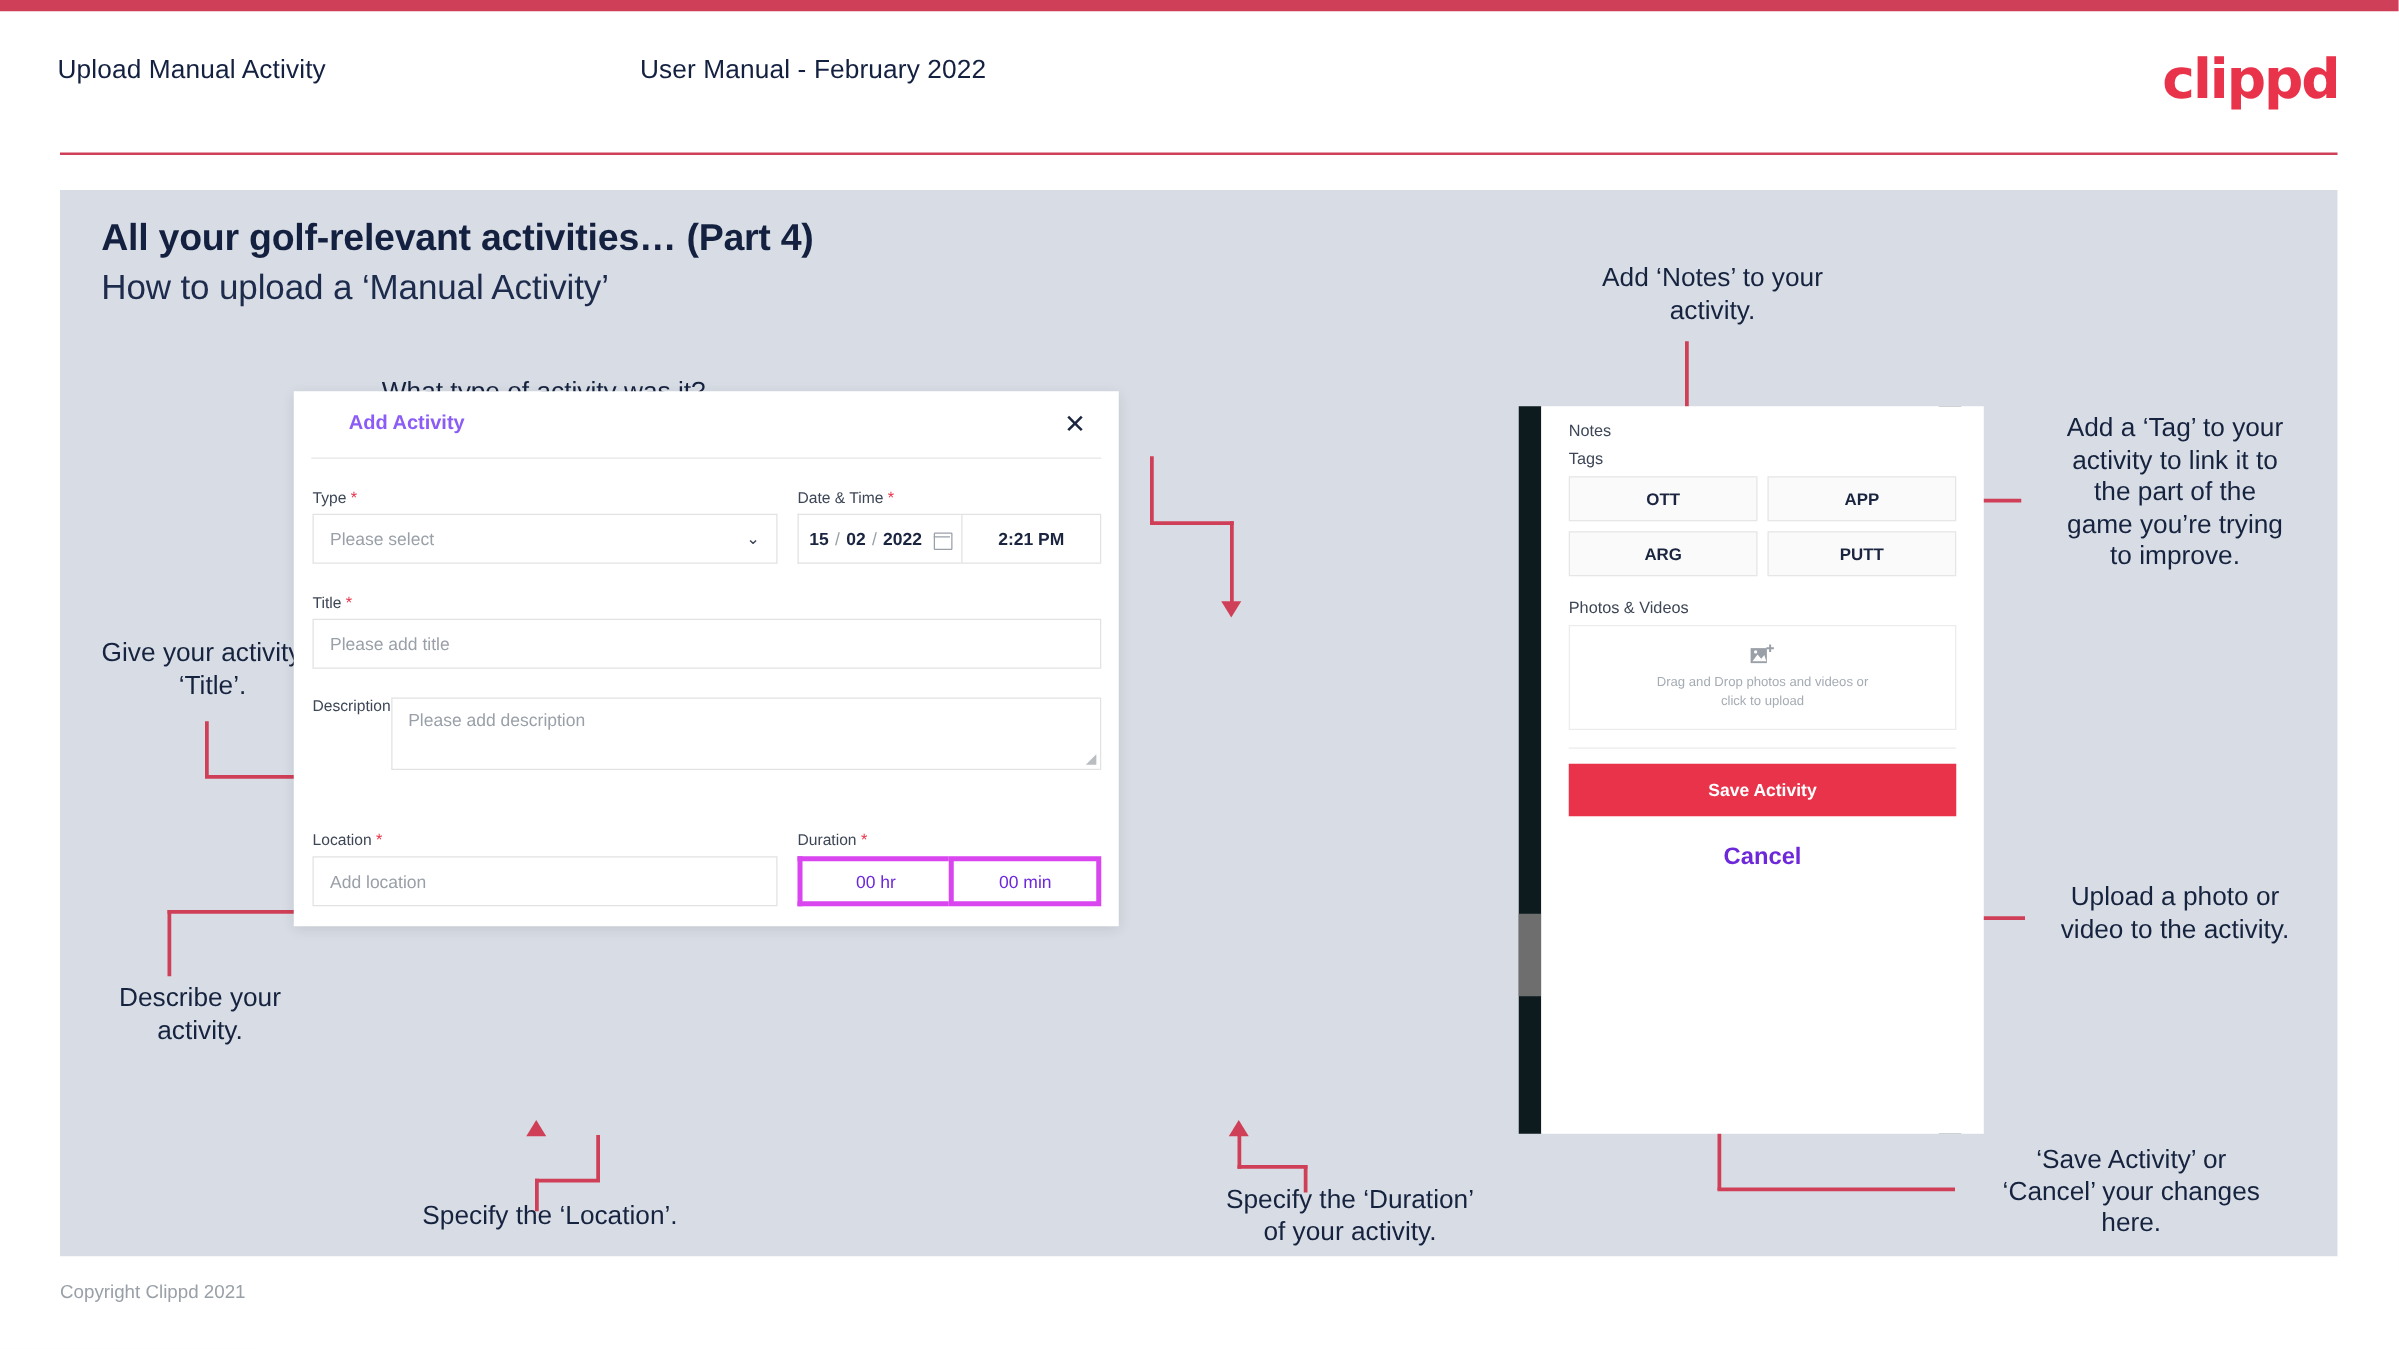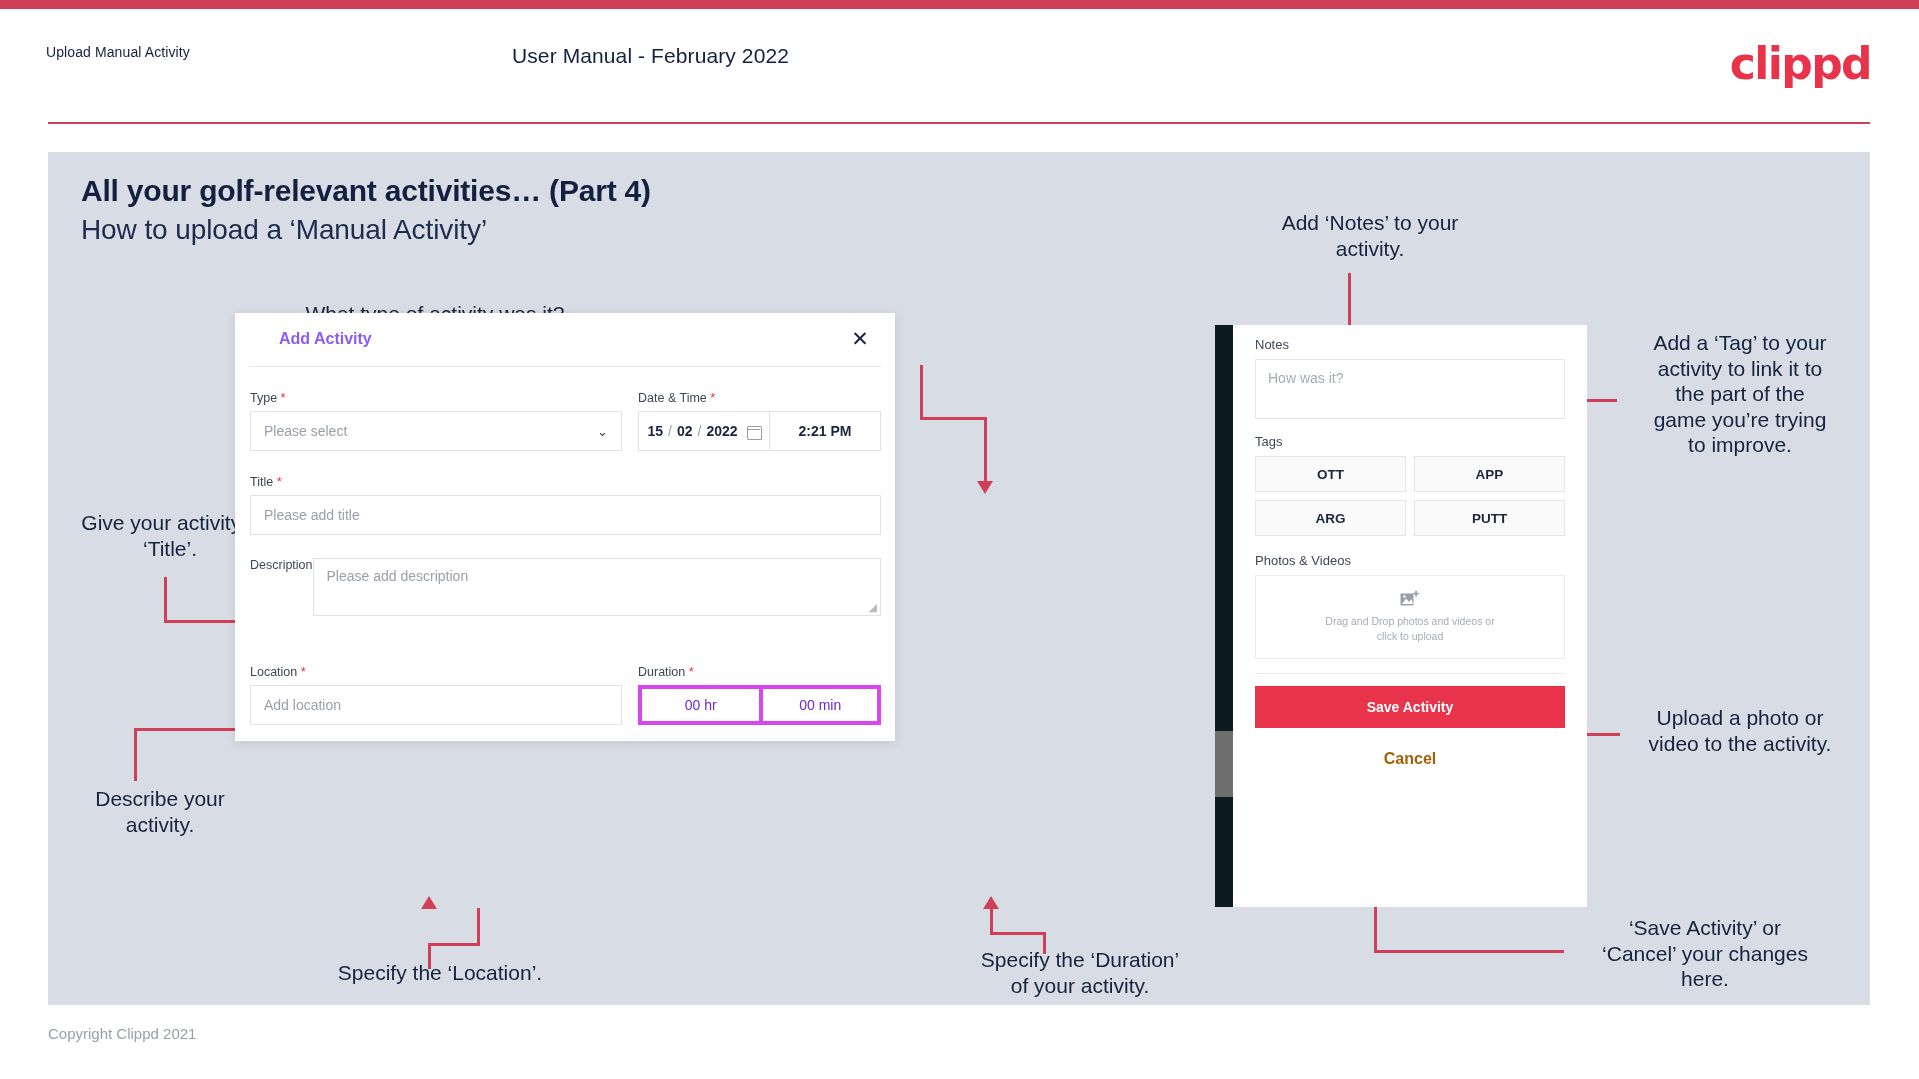--- a/index.html
+++ b/index.html
@@ -18,21 +18,21 @@
   
   .top-bar {
     position: absolute; left: 0; top: 0;
     width: 1919px; height: 9px;
     background: #cf4058;
   }
 
   
   .header-title {
     position: absolute; left: 46px; top: 44px;
-    font-size: 14px; color: #132040; font-weight: 400;
+    font-size: 21px; color: #132040; font-weight: 400;
     letter-spacing: .1px;
   }
   .header-subtitle {
     position: absolute; left: 512px; top: 44px;
     font-size: 21px; color: #132040; font-weight: 400;
     letter-spacing: .1px;
   }
   .brand-logo {
     position: absolute; right: 48px; top: 38px;
     font-size: 44px; font-weight: 700; color: #e8334a;
@@ -237,21 +237,21 @@
   .ph-rule {
     height: 1px; background: #ececec; margin: 14px 0 12px 0;
   }
   .save-btn {
     background: #e8334a; color: #fff;
     height: 42px; display: flex; align-items: center; justify-content: center;
     font-size: 14px; font-weight: 700; cursor: pointer;
   }
   .cancel-btn {
     margin-top: 22px; text-align: center;
-    font-size: 16px; font-weight: 700; color: #a16207; cursor: pointer;
+    font-size: 19px; font-weight: 700; color: #6d28d9; cursor: pointer;
   }
 
   
   .footer {
     position: absolute; left: 48px; top: 1025px;
     font-size: 15px; color: #9aa0a8;
   }
 </style>
 </head>
 <body>
@@ -404,21 +404,20 @@
     <div class="phone-edge l">
       <div class="btn-seg" style="top:406px;"></div>
     </div>
     <div class="phone-edge r">
       <div class="btn-seg" style="top:406px;"></div>
     </div>
 
     <div class="phone-screen">
 
       <span class="ph-label">Notes</span>
-      <div class="ph-notes">How was it?</div>
 
       <span class="ph-label">Tags</span>
       <div class="tags-grid">
         <div class="tag-btn">OTT</div>
         <div class="tag-btn">APP</div>
         <div class="tag-btn">ARG</div>
         <div class="tag-btn">PUTT</div>
       </div>
 
       <span class="ph-label">Photos &amp; Videos</span>

